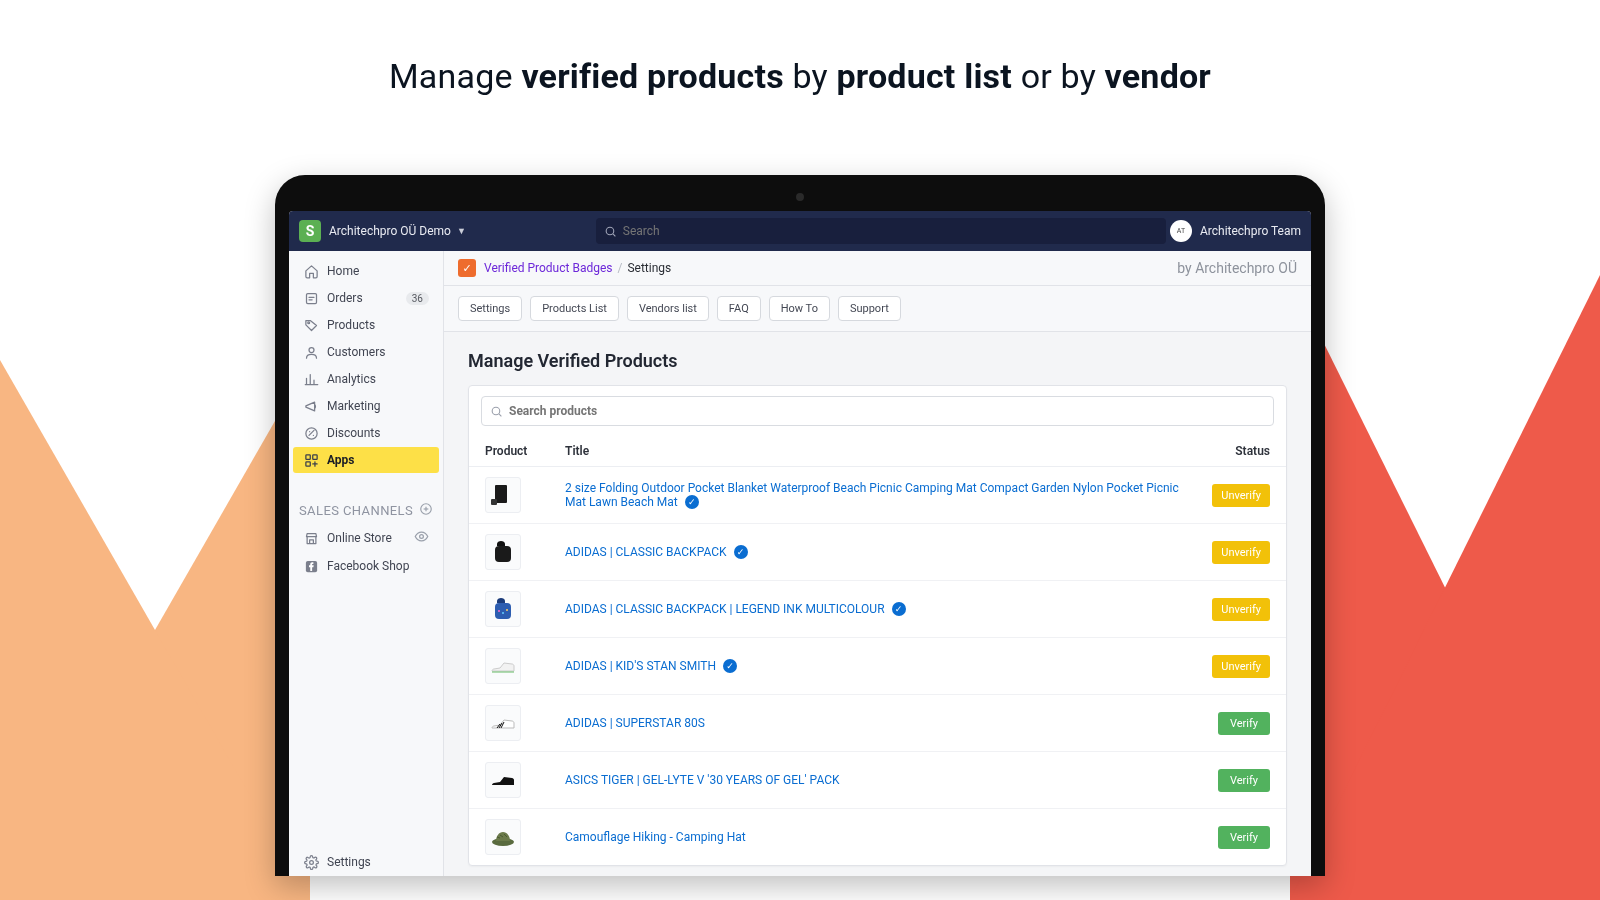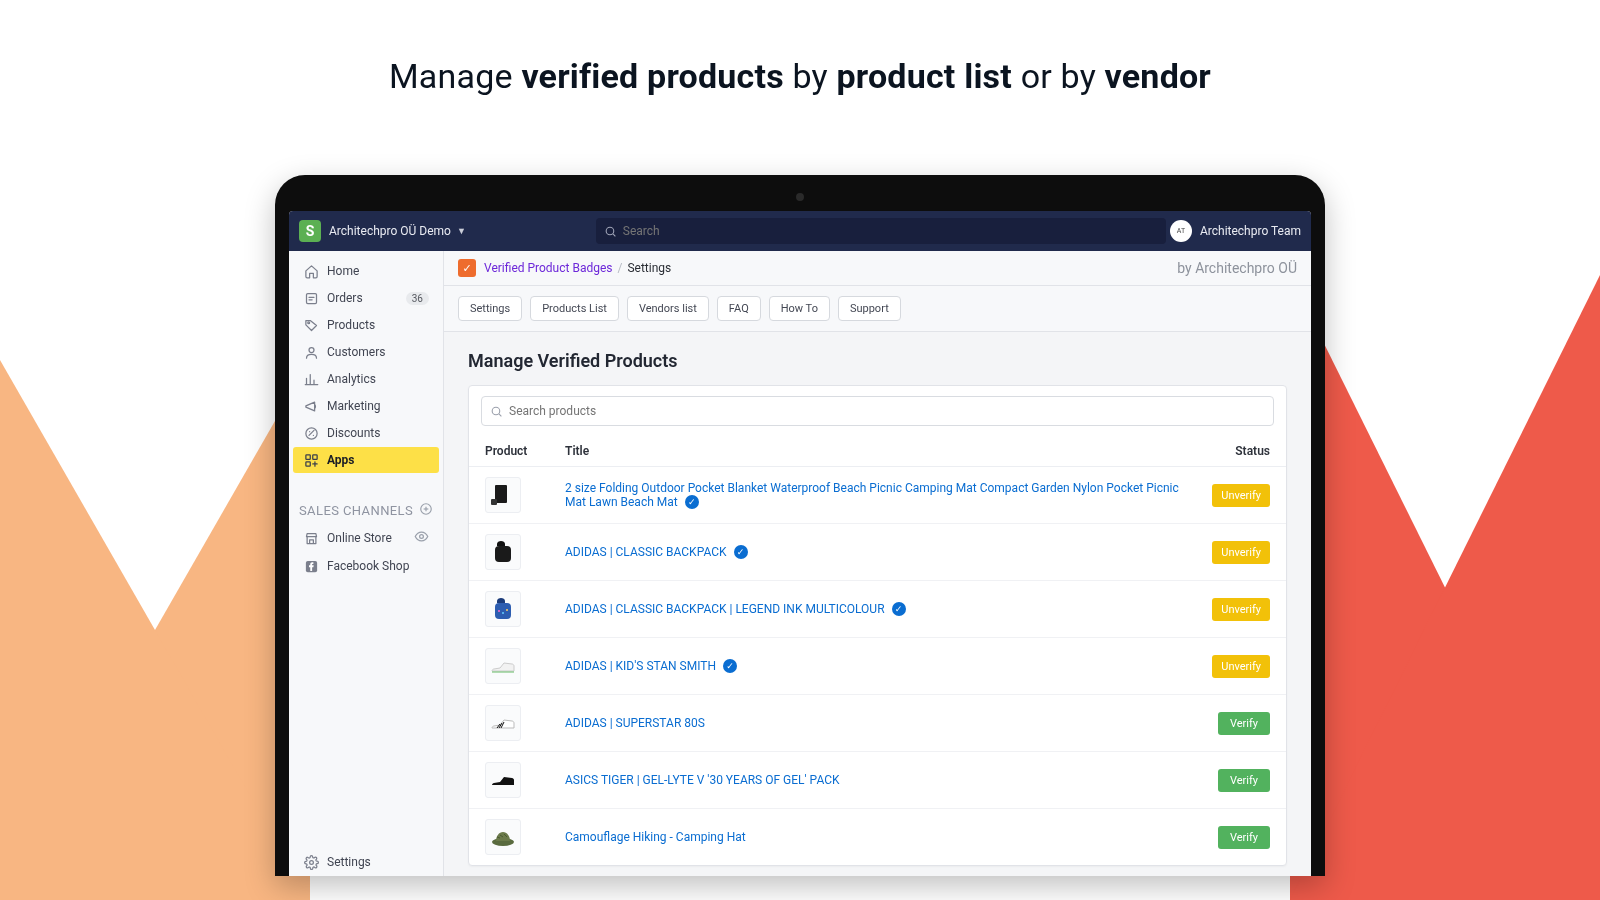--- a/index.html
+++ b/index.html
@@ -63,21 +63,21 @@
 .tabs-row { display:flex; gap:8px; padding:10px 14px; border-bottom:1px solid #e1e3e8; background:#f7f8fa; }
 .tab-btn { background:#fff; border:1px solid #d6d9de; border-radius:4px; padding:5px 11px; font-size:11px; color:#444854; cursor:pointer; }
 
 .main-scroll { overflow:auto; flex:1; }
 .page-title { font-size:18px; font-weight:600; color:#222732; padding:18px 24px 14px; }
 
 .card { background:#fff; margin:0 24px 24px; border:1px solid #e1e3e8; border-radius:4px; box-shadow:0 1px 2px rgba(0,0,0,.04); }
 .card-search { padding:10px 12px; }
 .card-search-inner { border:1px solid #d9dce1; border-radius:4px; height:30px; display:flex; align-items:center; padding:0 8px; color:#9a9fab; }
 .card-search-inner svg { width:13px; height:13px; margin-right:6px; }
-.card-search-inner input { border:none; outline:none; flex:1; font-size:12px; color:#444; }
+.card-search-inner input { border:none; outline:none; flex:1; font-size:12px; color:#444;font-weight:bold; }
 
 .tbl-head { display:flex; padding:8px 16px; font-size:12px; font-weight:600; color:#2e323b; border-bottom:1px solid #eceef2; }
 .col-product { width:80px; }
 .col-title { flex:1; }
 .col-status { width:90px; text-align:right; }
 
 .row { display:flex; align-items:center; padding:10px 16px; border-bottom:1px solid #f0f1f4; }
 .row:last-child { border-bottom:none; }
 .thumb { width:80px; display:flex; align-items:center; justify-content:flex-start; }
 .thumb-inner { width:36px; height:36px; border:1px solid #eceef2; border-radius:3px; background:#fafbfc; display:flex; align-items:center; justify-content:center; overflow:hidden; }

